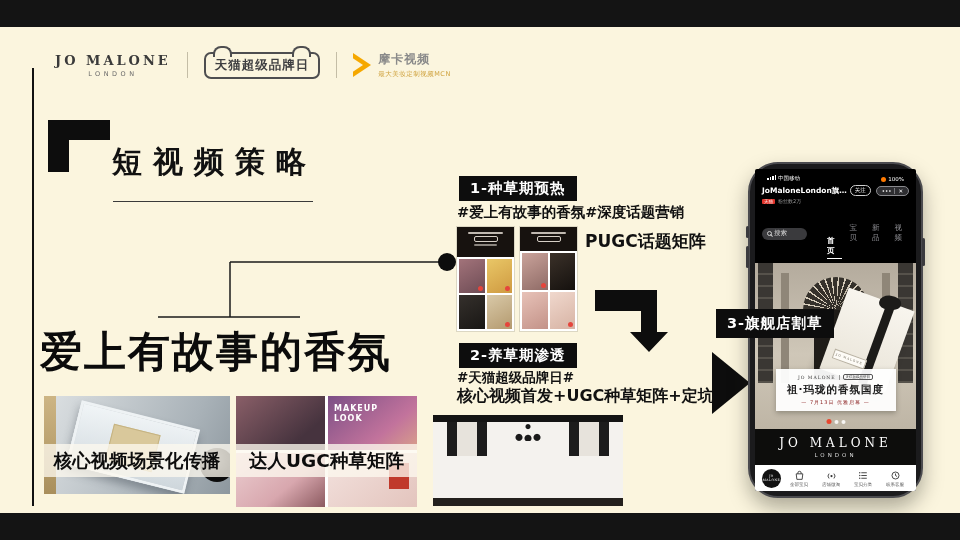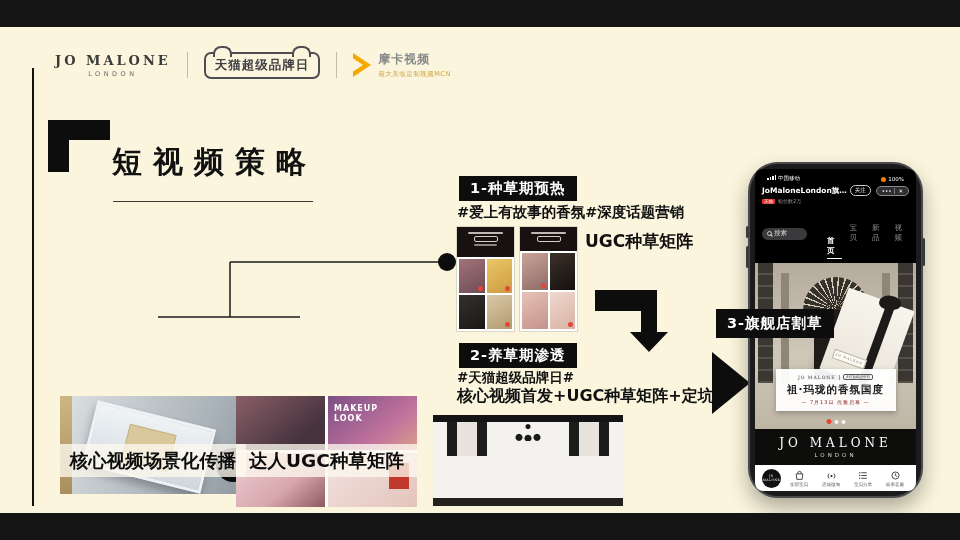--- a/index.html
+++ b/index.html
@@ -66,21 +66,21 @@
   .f1c2 { background:linear-gradient(150deg,#e9c767,#cf9a41); }
   .f1c3 { background:linear-gradient(150deg,#35302c,#191715); }
   .f1c4 { background:linear-gradient(150deg,#d9c9a8,#b49a6f); }
   .f2c1 { background:linear-gradient(150deg,#caa39b,#8f6b66); }
   .f2c2 { background:linear-gradient(150deg,#3b3129,#15110e); }
   .f2c3 { background:linear-gradient(150deg,#e7c2b8,#c39288); }
   .f2c4 { background:linear-gradient(150deg,#f0d8cd,#d7b3a4); }
 
   
   .gimg { position:absolute; overflow:hidden; }
-  .gi1 { left:60px; top:396px; width:186px; height:98px; background:linear-gradient(115deg,#dde1e3,#a9b2b8 70%,#8d979e); }
+  .gi1 { left:44px; top:396px; width:186px; height:98px; background:linear-gradient(115deg,#dde1e3,#a9b2b8 70%,#8d979e); }
   .gi1 .tan { position:absolute; left:0; top:0; width:12px; height:100%; background:linear-gradient(#cdb584,#a98f5c); }
   .bottle { position:absolute; left:28px; top:18px; width:122px; height:66px; transform:rotate(14deg);
     background:linear-gradient(rgba(244,248,250,.9),rgba(214,222,227,.85)); border:3px solid #eef2f4; box-shadow:0 6px 8px rgba(40,50,60,.35); }
   .bottle .lbl { position:absolute; left:34px; top:12px; width:48px; height:38px; background:#d9c89b; border:1px solid #c5b382; }
   .cap { position:absolute; left:156px; top:52px; width:34px; height:34px; border-radius:50%;
     background:radial-gradient(circle at 35% 30%, #5a5a5a, #0c0c0c 60%); }
   .gi2 { left:236px; top:396px; width:181px; height:111px; display:grid; grid-template-columns:1fr 1fr; grid-template-rows:1fr 1fr; gap:3px; background:#fff; }
   .g2c1 { background:linear-gradient(140deg,#8a5f68,#46333e 75%); }
   .g2c2 { position:relative; background:linear-gradient(140deg,#7c4f86,#c2739c 65%,#d9a08a); }
   .mklk { position:absolute; left:6px; top:8px; color:#fff; font-weight:800; font-size:8px; line-height:1.3; letter-spacing:1px; width:40px; }
@@ -103,21 +103,21 @@
     font-weight:800; font-size:18.5px; text-align:center; padding:4px 0; white-space:nowrap; z-index:3; }
   .gi1 .glabel, .gi2 .glabel { top:48px; }
   .gi3 .glabel { top:20px; line-height:1.3; white-space:normal; font-size:19px; }
 
   
   .phone { position:absolute; left:748px; top:162px; width:175px; height:336px; z-index:20;
     background:#1b1b1d; border:2px solid #4b4b4f; border-radius:30px; padding:5px;
     box-shadow:0 10px 20px rgba(30,30,20,.35); }
   .sbtn { position:absolute; width:3px; background:#3a3a3e; border-radius:2px; }
   .sbL1 { left:-4px; top:62px; height:12px; } .sbL2 { left:-4px; top:82px; height:22px; } .sbR { right:-4px; top:74px; height:28px; }
-  .screen { width:100%; height:100%; border-radius:8px; overflow:hidden; background:#000; display:flex; flex-direction:column; position:relative; }
+  .screen { width:100%; height:100%; border-radius:2px; overflow:hidden; background:#000; display:flex; flex-direction:column; position:relative; }
   .status { height:13px; display:flex; justify-content:space-between; align-items:flex-end; padding:2px 12px 0; color:#fff; font-size:5.5px; }
   .sig { display:inline-flex; align-items:flex-end; gap:1px; margin-right:2px; }
   .sig i { width:1.5px; background:#fff; display:block; } .sig i:nth-child(1){height:2px;} .sig i:nth-child(2){height:3px;} .sig i:nth-child(3){height:4px;} .sig i:nth-child(4){height:5px;}
   .batdot { display:inline-block; width:5px; height:5px; border-radius:50%; background:#ff7a00; margin-right:2px; vertical-align:-1px; }
   .shoprow { display:flex; align-items:center; gap:3px; padding:3px 7px 1px; }
   .shopname { color:#fff; font-size:7.5px; font-weight:700; white-space:nowrap; }
   .follow { border:1px solid #cfcfcf; border-radius:7px; color:#fff; font-size:5.5px; padding:1px 4px; white-space:nowrap; }
   .capsule { margin-left:auto; display:flex; align-items:center; gap:3px; border:1px solid #8a8a8e;
     background:#2e2e31; border-radius:8px; color:#fff; font-size:5.5px; padding:1px 5px; }
   .capsule .cdiv { width:1px; height:6px; background:#77777b; }
@@ -192,20 +192,21 @@
         <div class="moka-name">摩卡视频</div>
         <div class="moka-tag">最大美妆定制视频MCN</div>
       </div>
     </div>
   </div>
 
   <div class="vline"></div>
   <div class="bracket"></div>
   <div class="page-title">短视频策略</div>
   <div class="title-underline"></div>
+  <div class="main-title">爱上有故事的香氛</div>
 
   <svg class="overlay">
     <line x1="230" y1="262" x2="440" y2="262" stroke="#1a1a1a" stroke-width="1.5"></line>
     <line x1="230" y1="262" x2="230" y2="317" stroke="#1a1a1a" stroke-width="1.5"></line>
     <line x1="158" y1="317" x2="300" y2="317" stroke="#1a1a1a" stroke-width="1.5"></line>
     <circle cx="447" cy="262" r="9" fill="#0d0d0d"></circle>
     <polygon fill="#0d0d0d" points="595,290 657,290 657,332 668,332 649,352 630,332 641,332 641,311 595,311"></polygon>
     <polygon fill="#0d0d0d" points="712,352 750,383 712,414"></polygon>
   </svg>
 
@@ -239,21 +240,21 @@
       <div class="cell f2c1">
           <span class="rdot"></span>
         </div>
       <div class="cell f2c2"></div>
       <div class="cell f2c3"></div>
       <div class="cell f2c4">
           <span class="rdot"></span>
         </div>
     </div>
   </div>
-  <div class="s1caption">UGC种草矩阵</div>
+  <div class="s1caption">PUGC话题矩阵</div>
 
   <div class="badge b2">2-养草期渗透</div>
   <div class="s2desc">#天猫超级品牌日#</div>
   <div class="s2desc2">核心视频首发+UGC种草矩阵+定坑IP</div>
 
   <div class="badge b3">3-旗舰店割草</div>
 
   <div class="gimg gi1">
     <div class="tan"></div>
     <div class="bottle">

